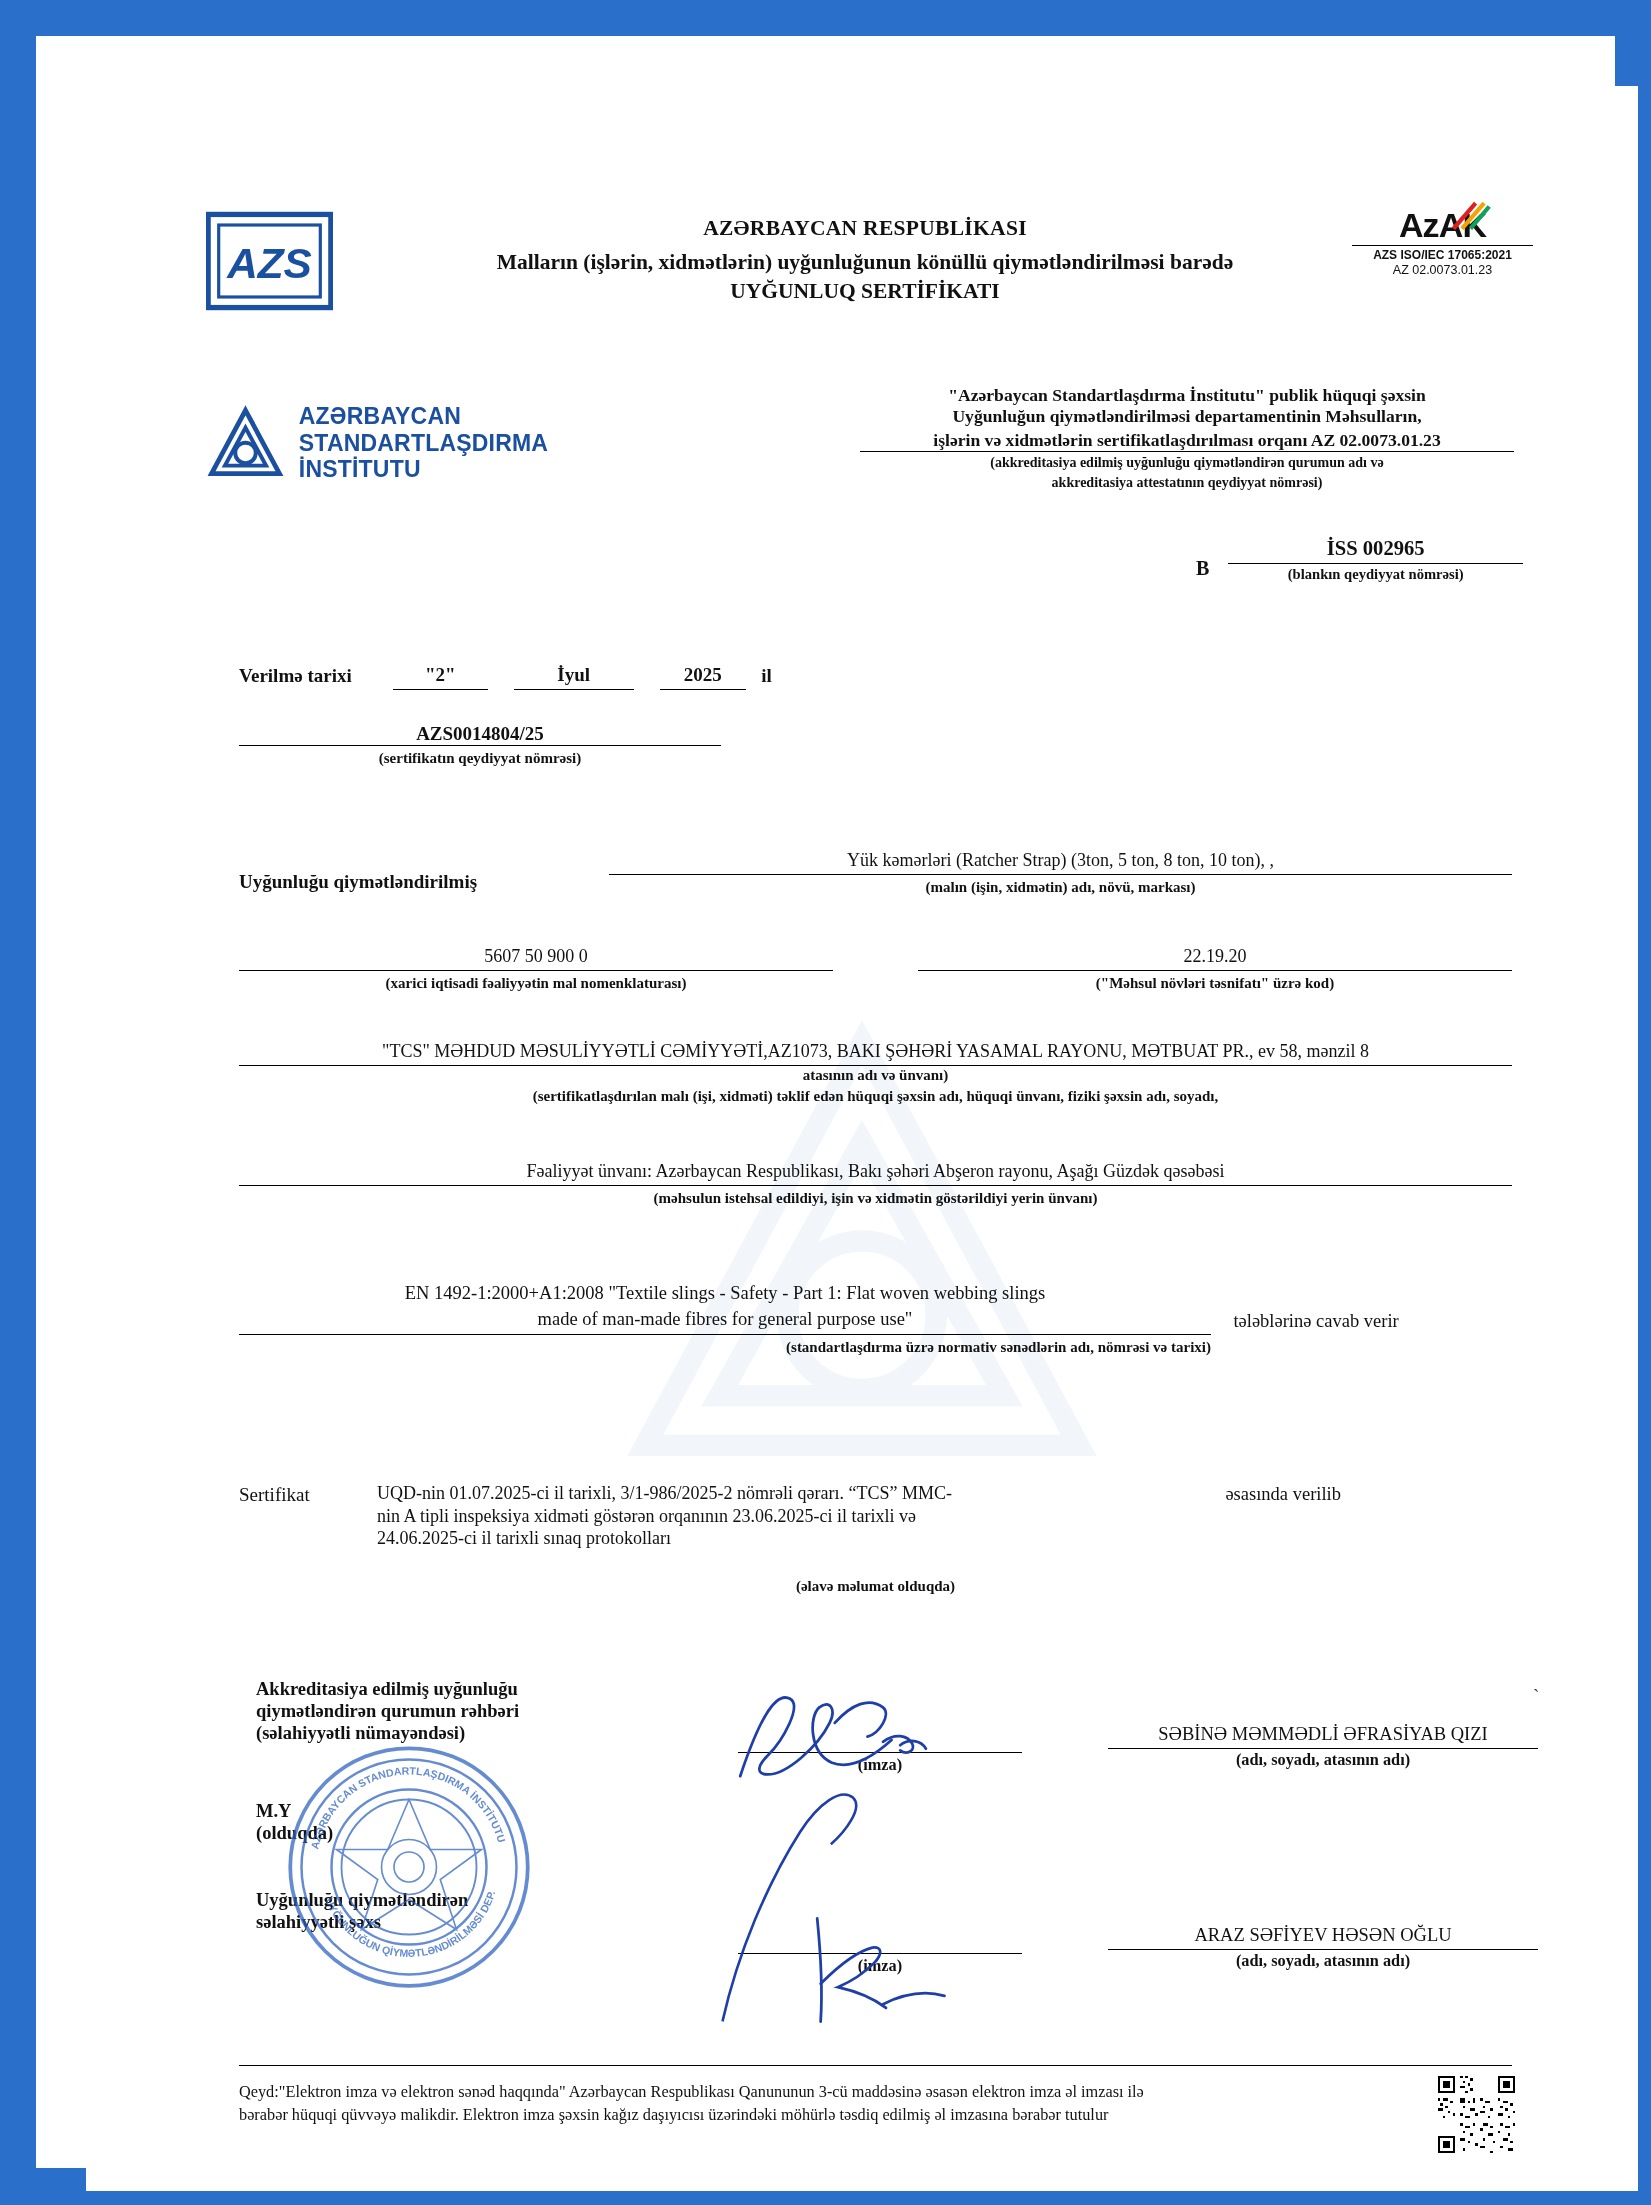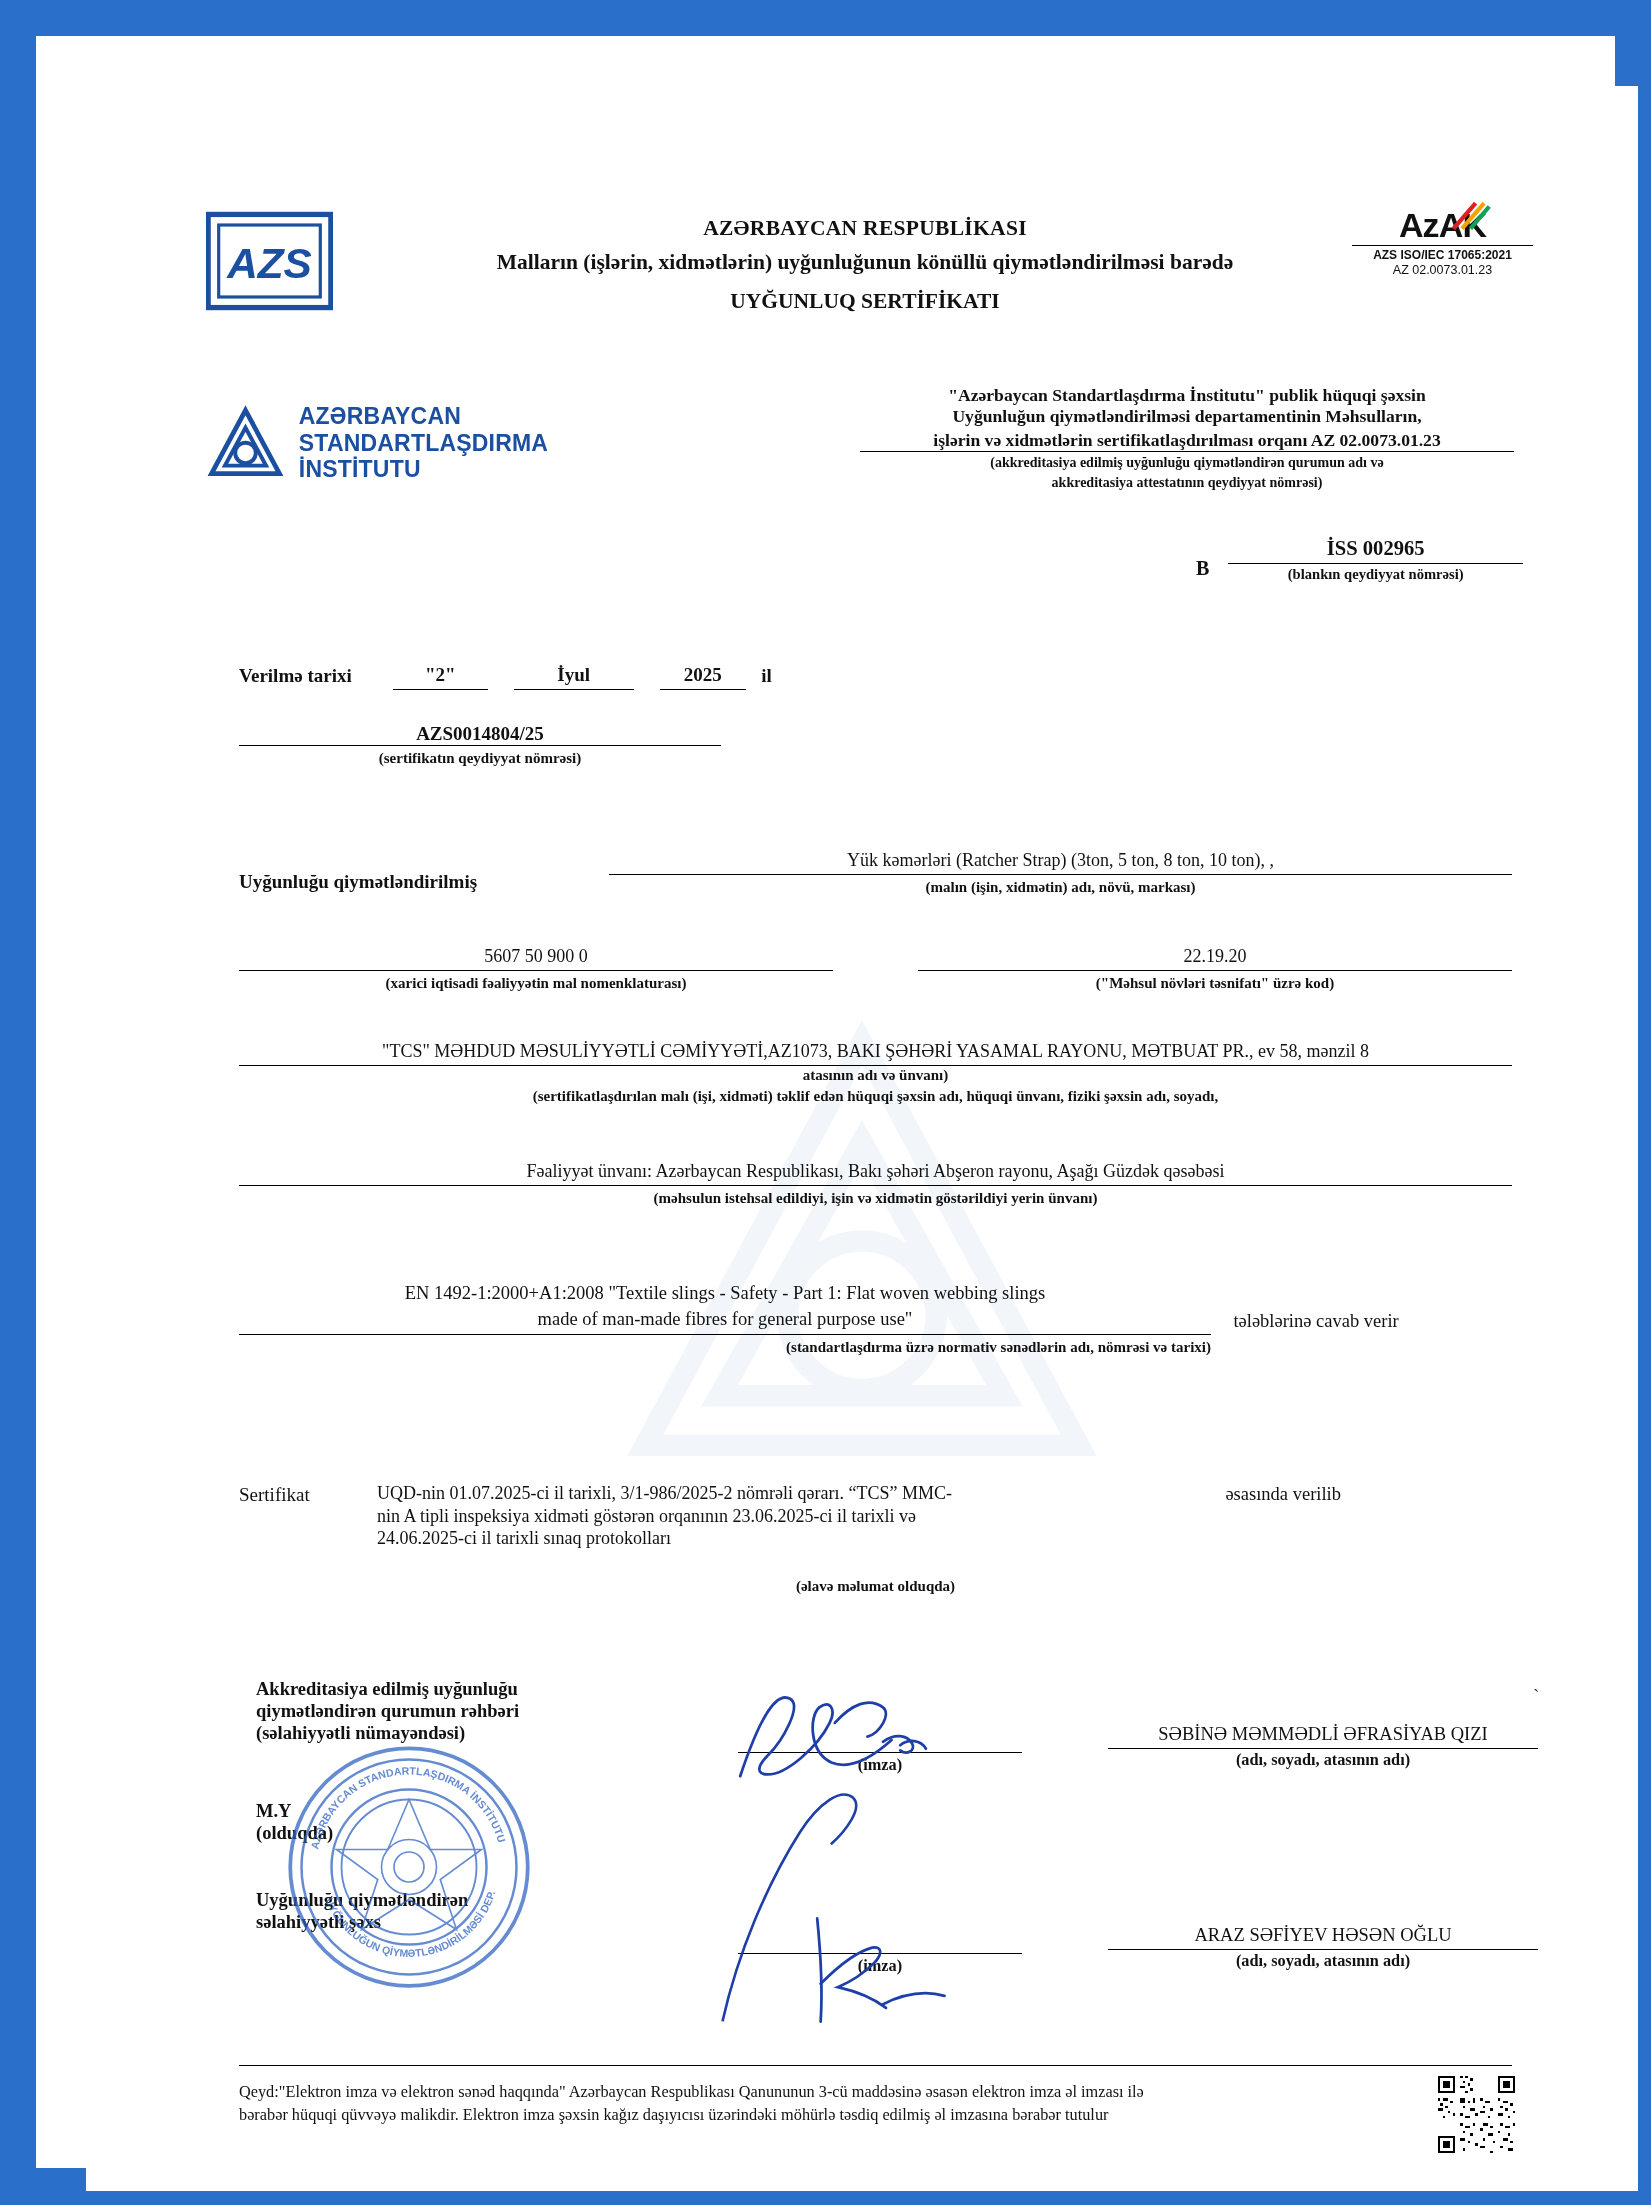--- a/index.html
+++ b/index.html
@@ -65,21 +65,21 @@
 
   .hdr-text {
     position: absolute;
     left: 293px; top: 77px;
     width: 972px;
     text-align: center;
     font-weight: bold;
   }
   .hdr-l1 { font-size: 21.5px; letter-spacing: 0.3px; }
   .hdr-l2 { font-size: 21.5px; margin-top: 8.6px; }
-  .hdr-l3 { font-size: 21.5px; margin-top: 14px; }
+  .hdr-l3 { font-size: 21.5px; margin-top: 4px; }
 
   .azak {
     position: absolute;
     right: 105px; top: 69px;
     width: 181px;
     text-align: center;
   }
   .azak-word {
     font-family: "Liberation Sans", sans-serif;
     font-weight: bold;

